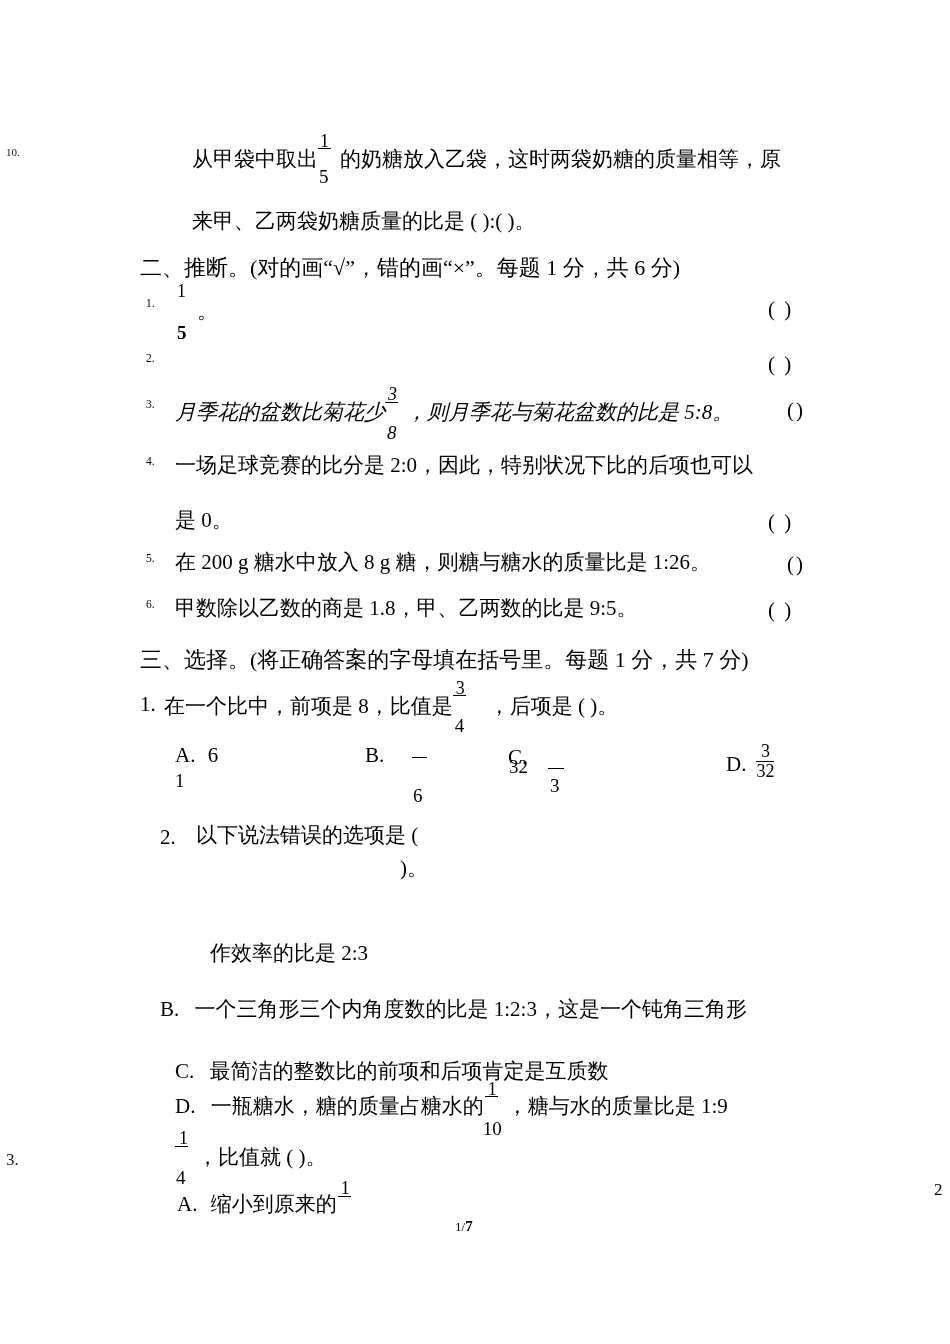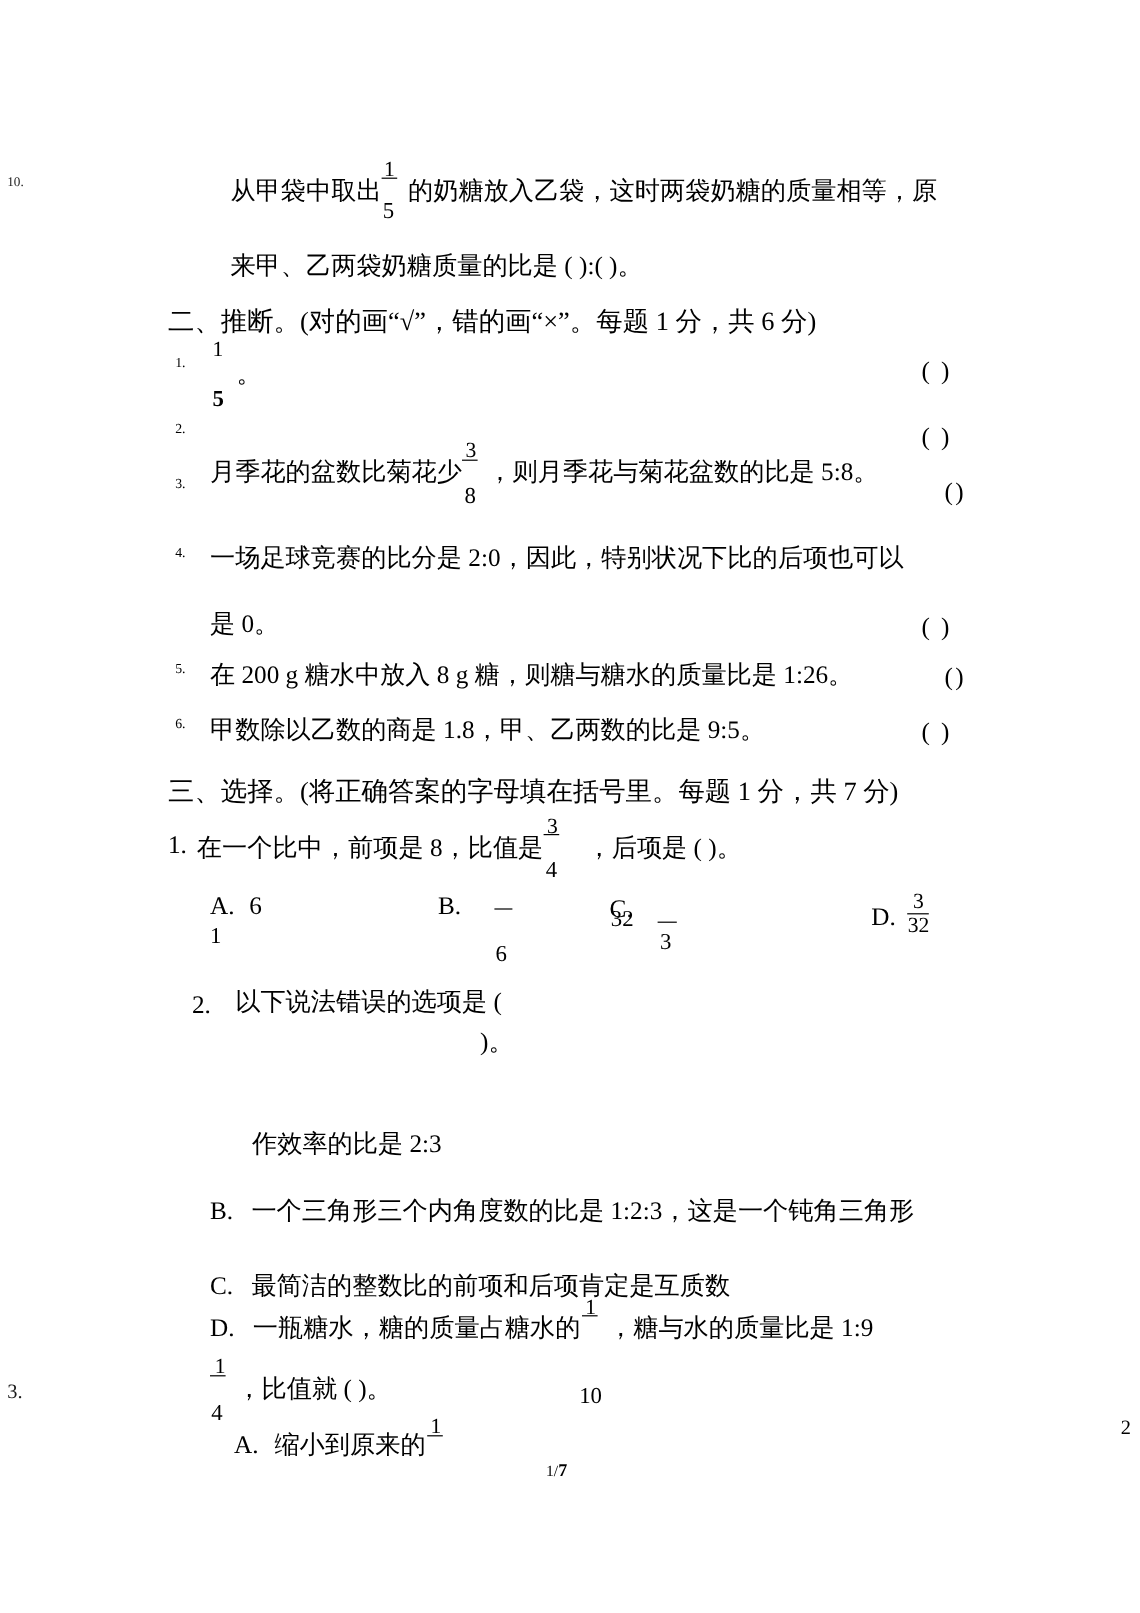--- a/index.html
+++ b/index.html
@@ -91,21 +91,21 @@
     width: 13px;
     border-top: 1.6px solid #000;
   }
   .bfrac .bd {
     position: absolute;
     left: 1px;
     top: 22px;
     font-size: 19px;
   }
   
-  .bfrac.deep .bd { top: 30px; margin-top: 35px; }
+  .bfrac.deep .bd { top: 30px; }
 </style>
 </head>
 <body>
 
 <div id="page">
 
   <div class="abs margin-num" style="left:6px; top:146px;">10.</div>
 
   <div class="abs body-text" style="left:192px; top:145px;">
     <span>从甲袋中取出</span><span class="bfrac"><span class="bn">1</span><span class="bbar"></span><span class="bd">5</span></span><span style="margin-left:6px;">的奶糖放入乙袋，这时两袋奶糖的质量相等，原</span>
@@ -118,21 +118,21 @@
   <div class="abs tf-num" style="left:146px; top:297px;">1.</div>
   <div class="abs body-text" style="left:175px; top:297px;">
     <span class="bfrac"><span class="bn" style="top:-15px;">1</span><span class="bd" style="top:26px;left:2px;font-weight:bold;">5</span></span><span style="margin-left:6px;">。</span>
   </div>
   <div class="abs brackets" style="left:768px; top:297px;">(  )</div>
 
   <div class="abs tf-num" style="left:146px; top:352px;">2.</div>
   <div class="abs brackets" style="left:768px; top:352px;">(  )</div>
 
   <div class="abs tf-num" style="left:146px; top:398px;">3.</div>
-  <div class="abs body-text" style="left:175px; top:379px;">
+  <div class="abs body-text" style="left:175px; top:398px;font-style:italic;">
     <span>月季花的盆数比菊花少</span><span class="bfrac"><span class="bn" style="top:-13px;left:3px;">3</span><span class="bbar" style="top:4px;"></span><span class="bd" style="top:25px;left:2px;">8</span></span><span style="margin-left:5px;">，则月季花与菊花盆数的比是 5:8。</span>
   </div>
   <div class="abs brackets" style="left:787px; top:398px;">()</div>
 
   <div class="abs tf-num" style="left:146px; top:455px;">4.</div>
   <div class="abs body-text" style="left:175px; top:455px;">一场足球竞赛的比分是 2:0，因此，特别状况下比的后项也可以</div>
   <div class="abs body-text" style="left:175px; top:510px;">是 0。</div>
   <div class="abs brackets" style="left:768px; top:510px;">(  )</div>
 
   <div class="abs tf-num" style="left:146px; top:552px;">5.</div>
@@ -172,41 +172,41 @@
   <div class="abs opt-letter" style="left:726px; top:742px;">
     <span>D.</span><span class="frac" style="margin-left:10px; vertical-align:-0.35em;"><span class="num">3</span><span class="bar"></span><span class="den">32</span></span>
   </div>
 
   <div class="abs mc-num" style="left:160px; top:825px;">2.</div>
   <div class="abs body-text" style="left:196px; top:825px;">以下说法错误的选项是 (</div>
   <div class="abs body-text" style="left:400px; top:858px;">)。</div>
 
   <div class="abs body-text" style="left:210px; top:943px;">作效率的比是 2:3</div>
 
-  <div class="abs opt-letter" style="left:175px; top:995px;">
+  <div class="abs opt-letter" style="left:160px; top:995px;">
     <span>B.</span>
     <span style="margin-left:10px;">一个三角形三个内角度数的比是 1:2:3，这是一个钝角三角形</span>
   </div>
 
   <div class="abs opt-letter" style="left:175px; top:1057px;">
     <span>C.</span>
     <span style="margin-left:10px;">最简洁的整数比的前项和后项肯定是互质数</span>
   </div>
 
   <div class="abs opt-letter" style="left:175px; top:1092px;">
     <span>D.</span>
     <span style="margin-left:10px;">一瓶糖水，糖的质量占糖水的</span><span class="bfrac deep"><span class="bn" style="top:-13px;left:4px;">1</span><span class="bbar" style="top:4px;left:1px;"></span><span class="bd" style="top:26px;left:-1px;">10</span></span><span style="margin-left:7px;">，糖与水的质量比是 1:9</span>
   </div>
 
   <div class="abs margin-num" style="left:6px; top:1150px; font-size:17px;">3.</div>
   <div class="abs body-text" style="left:175px; top:1143px;">
     <span class="bfrac"><span class="bn" style="top:-14px;left:4px;">1</span><span class="bbar" style="top:3px;left:0px;"></span><span class="bd" style="top:25px;left:1px;">4</span></span><span style="margin-left:6px;">，比值就 (  )。</span>
   </div>
 
-  <div class="abs opt-letter" style="left:195px; top:1190px;font-family:Liberation Serif, serif;">
+  <div class="abs opt-letter" style="left:177px; top:1190px;font-family:Liberation Serif, serif;">
     <span>A.</span>
     <span style="margin-left:8px;">缩小到原来的</span><span class="bfrac"><span class="bn" style="top:-12px;left:4px;">1</span><span class="bbar" style="top:6px;left:1px;"></span></span>
   </div>
 
   <div class="abs page-marker" style="left:934px; top:1180px;">2</div>
 
   <div class="abs footer-pg" style="left:455px; top:1218px;">
     <span>1/</span><b>7</b>
   </div>
 

